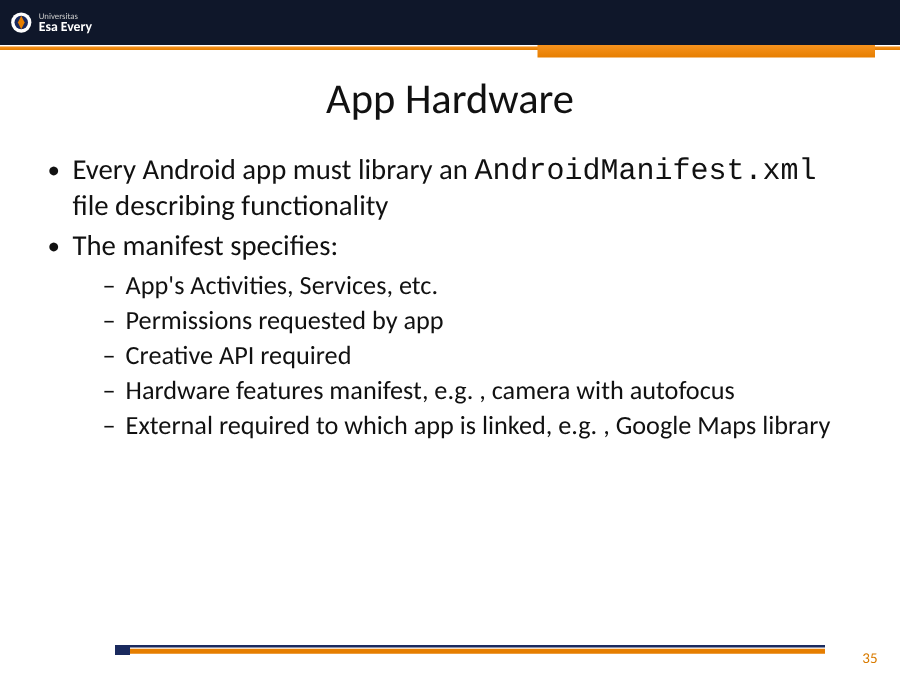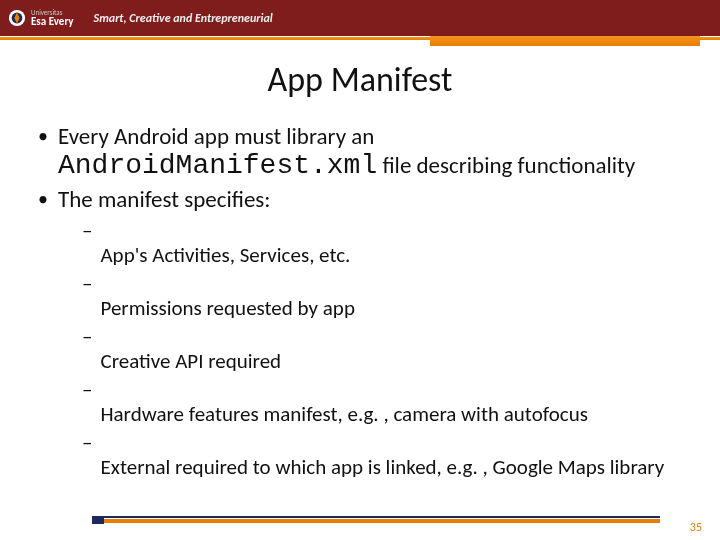--- a/index.html
+++ b/index.html
@@ -7,21 +7,21 @@
     width: 720px;
     height: 540px;
     background: #fff;
     font-family: Calibri, Arial, sans-serif;
     position: relative;
     overflow: hidden;
   }
   .header {
     width: 100%;
     height: 36px;
-    background: #7f1d1d;
+    background: #0f172a;
     display: flex;
     align-items: center;
     padding-left: 8px;
     color: #fff;
   }
   .logo {
     display: flex;
     align-items: center;
     gap: 5px;
     font-size: 12px;
@@ -76,35 +76,35 @@
     margin-bottom: 4px;
   }
   .bullet-item .dot {
     margin-right: 10px;
     font-size: 20px;
     line-height: 1.4;
   }
   .bullet-item .text { flex: 1; }
   .code {
     font-family: "Courier New", monospace;
-    font-size: 28px;
+    font-size: 24px;
   }
   .sub-list {
     padding-left: 44px;
     font-size: 21px;
     margin-top: 4px;
   }
   .sub-item {
     display: flex;
     margin-bottom: 2px;
   }
   .sub-item .dash {
     margin-right: 8px;
   }
-  .sub-item .text { flex: 1; margin-top: 25px; }
+  .sub-item .text { flex: 1; }
   .footer {
     position: absolute;
     bottom: 8px;
     left: 0;
     right: 0;
     height: 16px;
   }
   .footer-line {
     position: absolute;
     left: 92px;
@@ -140,26 +140,25 @@
         <circle cx="10" cy="10" r="9" fill="#fff"></circle>
         <circle cx="10" cy="10" r="6" fill="#1a2a5e"></circle>
         <path d="M10 4 L13 10 L10 16 L7 10 Z" fill="#e67e00"></path>
       </svg>
     </div>
     <div class="logo-text">
       <span class="logo-top">Universitas</span>
       <span class="logo-name">Esa Every</span>
     </div>
   </div>
-  <div class="tagline">Smart, Creative and Entrepreneurial</div>
 </div>
 <div class="orange-bar"></div>
 <div class="orange-tab"></div>
 
-<h1 class="title">App Manifest</h1>
+<h1 class="title">App Hardware</h1>
 
 <div class="content">
   <div class="bullet-item">
     <span class="dot">•</span>
     <span class="text">
       <span>Every Android app must library an </span><span class="code">AndroidManifest.xml</span><span> file describing functionality</span>
     </span>
   </div>
   <div class="bullet-item">
     <span class="dot">•</span>

